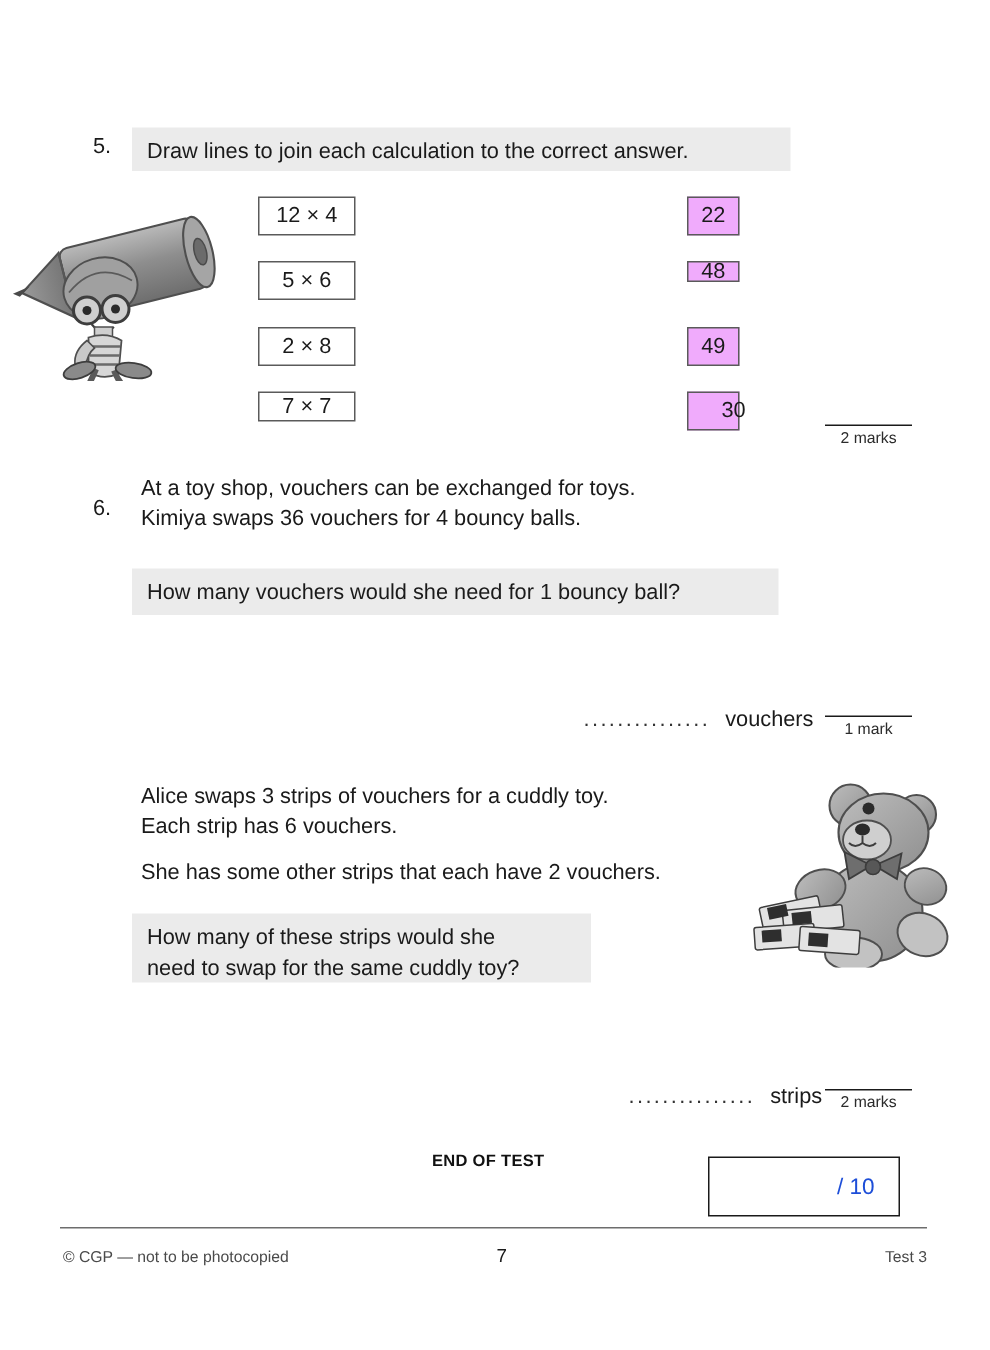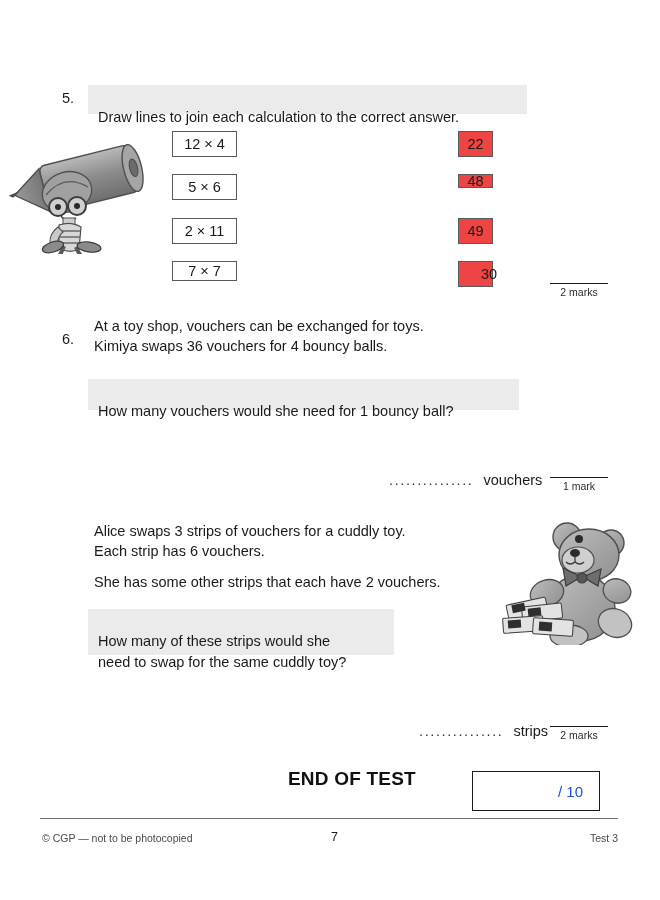--- a/index.html
+++ b/index.html
@@ -34,41 +34,41 @@
     line-height: 20px;
     color: #1a1a1a;
     white-space: pre-line;
   }
   .shaded {
     position: absolute;
     background: #ebebeb;
     font-size: 14.5px;
     line-height: 21px;
     color: #1a1a1a;
-    padding: 22px 10px 7px 10px;
+    padding: 6px 10px 7px 10px;
     box-sizing: border-box;
     white-space: pre-line;
   }
 
   
   .calc-box {
     position: absolute;
     border: 1px solid #5a5a5a;
     background: #fff;
     font-size: 14.5px;
     display: flex;
     align-items: center;
     justify-content: center;
     box-sizing: border-box;
     color: #1a1a1a;
   }
   .ans-box {
     position: absolute;
     border: 1px solid #5a5a5a;
-    background: #ef4444;
+    background: #f0abfc;
     font-size: 14.5px;
     display: flex;
     align-items: center;
     justify-content: center;
     box-sizing: border-box;
     color: #1a1a1a;
   }
 
   
   .marks {
@@ -91,21 +91,21 @@
     white-space: nowrap;
   }
   .dots {
     letter-spacing: 1.6px;
     color: #333;
   }
 
   
   .end-of-test {
     position: absolute;
-    font-size: 19px;
+    font-size: 11px;
     font-weight: bold;
     color: #111;
     letter-spacing: .2px;
   }
   .total-box {
     position: absolute;
     border: 1.2px solid #1a1a1a;
     background: #fff;
     box-sizing: border-box;
     display: flex;
@@ -194,21 +194,21 @@
       <path d="M58 114 q-5 12 -9 17" fill="none" stroke="#5a5a5a" stroke-width="4"></path>
       <path d="M70 115 q4 10 10 13" fill="none" stroke="#5a5a5a" stroke-width="4"></path>
 
       <ellipse cx="47" cy="115" rx="11" ry="5" fill="#8a8a8a" stroke="#3d3d3d" stroke-width="1.2" transform="rotate(-18 47 115)"></ellipse>
       <ellipse cx="83" cy="115" rx="12" ry="5" fill="#8a8a8a" stroke="#3d3d3d" stroke-width="1.2" transform="rotate(8 83 115)"></ellipse>
     </svg>
   </div>
 
   <div class="calc-box" style="left:172px; top:131px; width:65px; height:26px;">12 × 4</div>
   <div class="calc-box" style="left:172px; top:174px; width:65px; height:26px;">5 × 6</div>
-  <div class="calc-box" style="left:172px; top:218px; width:65px; height:26px;">2 × 11</div>
+  <div class="calc-box" style="left:172px; top:218px; width:65px; height:26px;">2 × 8</div>
   <div class="calc-box" style="left:172px; top:261px; width:65px; height:20px;">7 × 7</div>
 
   <div class="ans-box" style="left:458px; top:131px; width:35px; height:26px;">22</div>
   <div class="ans-box" style="left:458px; top:174px; width:35px; height:14px;">48</div>
   <div class="ans-box" style="left:458px; top:218px; width:35px; height:26px;">49</div>
   <div class="ans-box" style="left:458px; top:261px; width:35px; height:26px;padding-left:27px;">30</div>
 
   <div class="marks" style="left:550px; top:283px; width:58px;">
     <div class="rule"></div>
     <span>2 marks</span>

